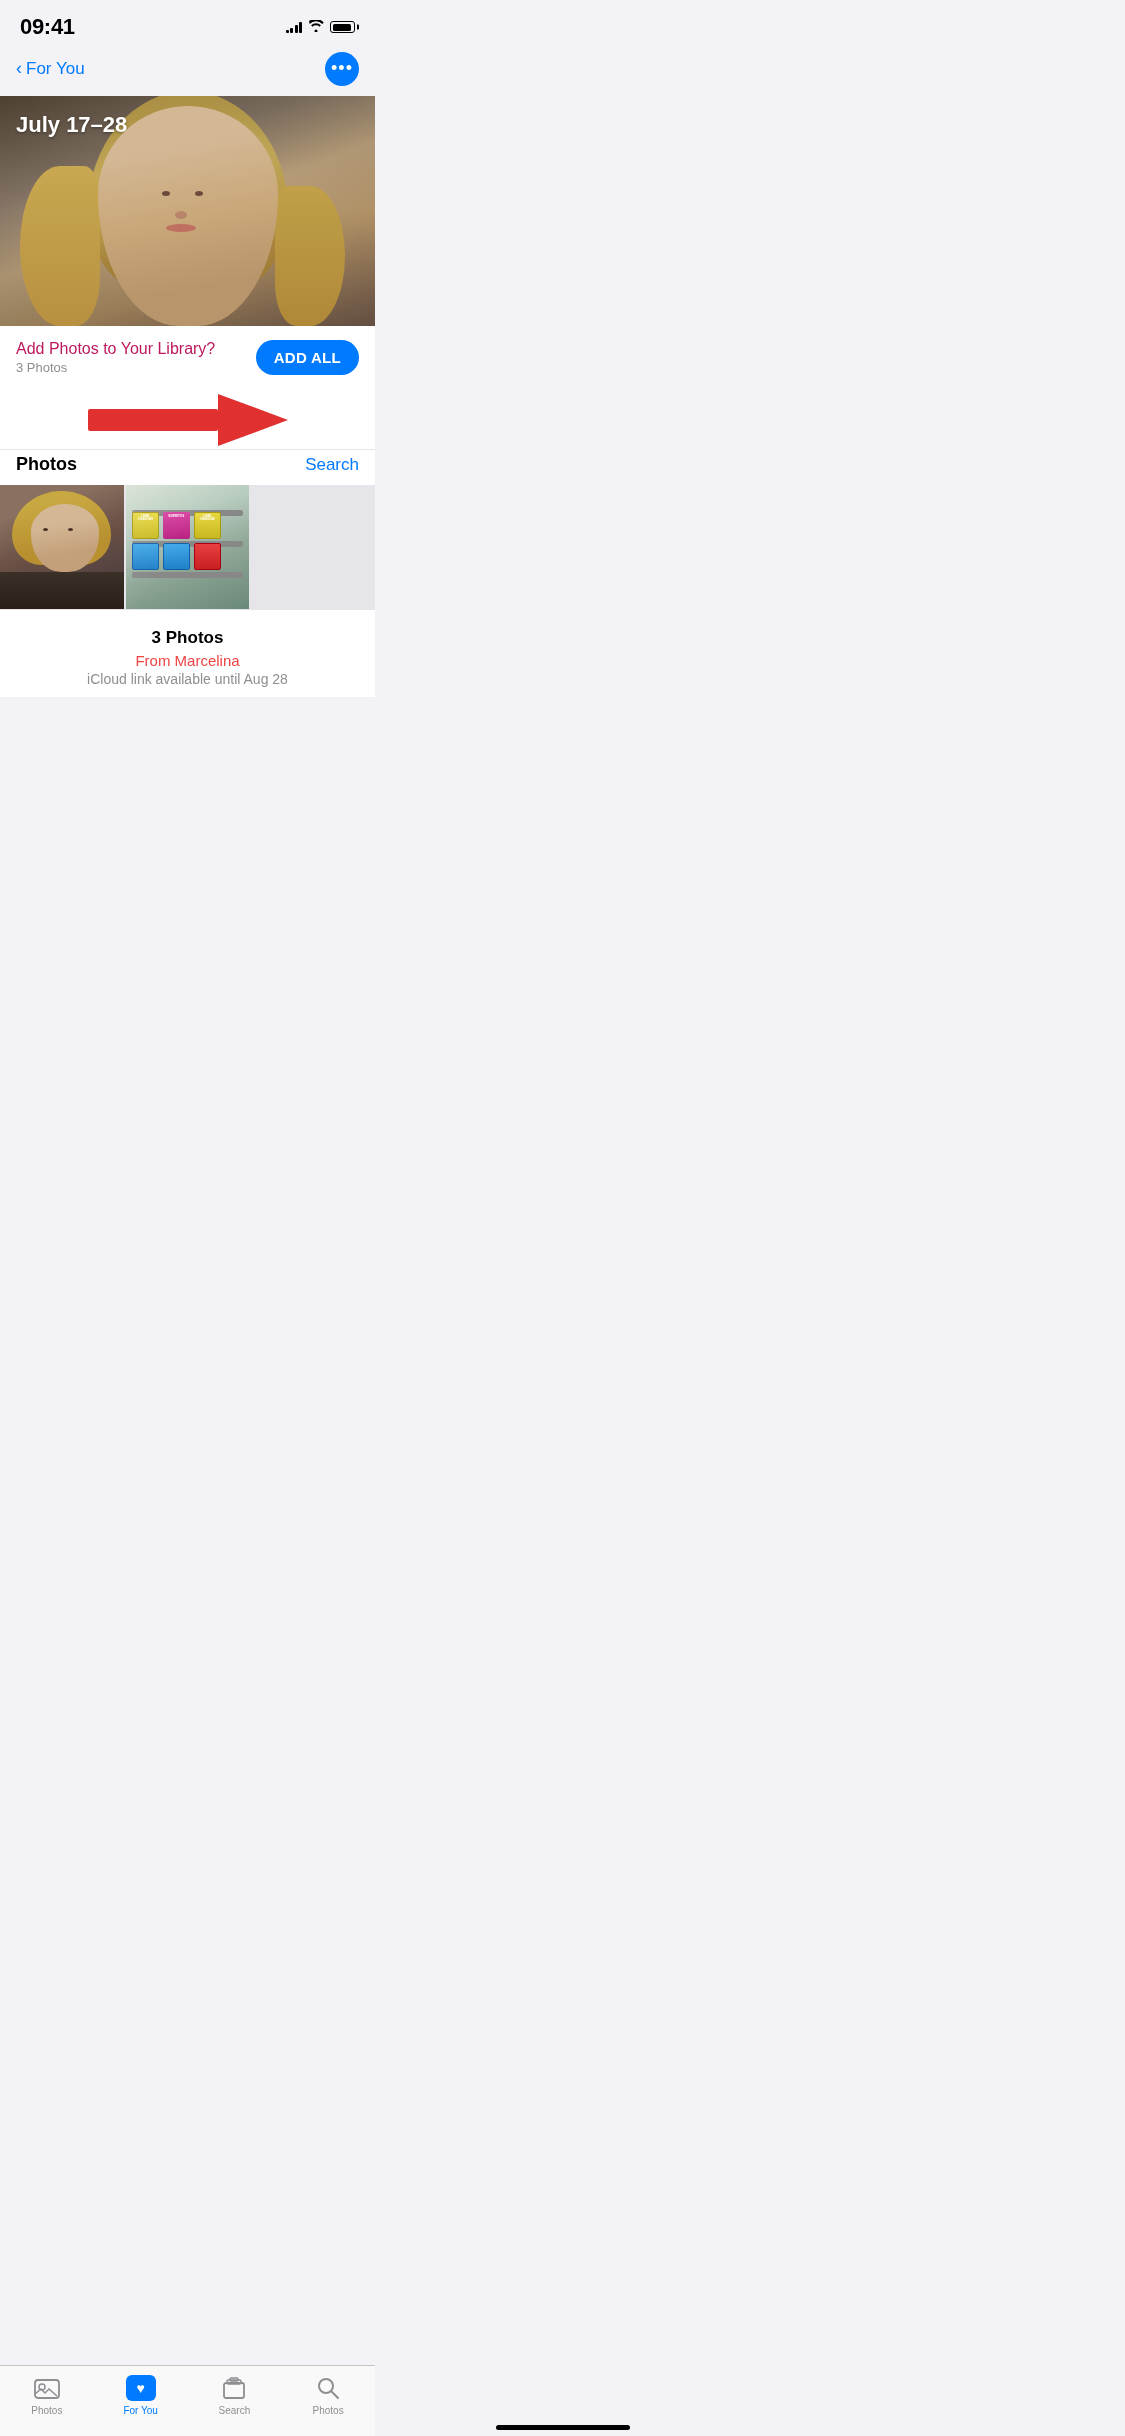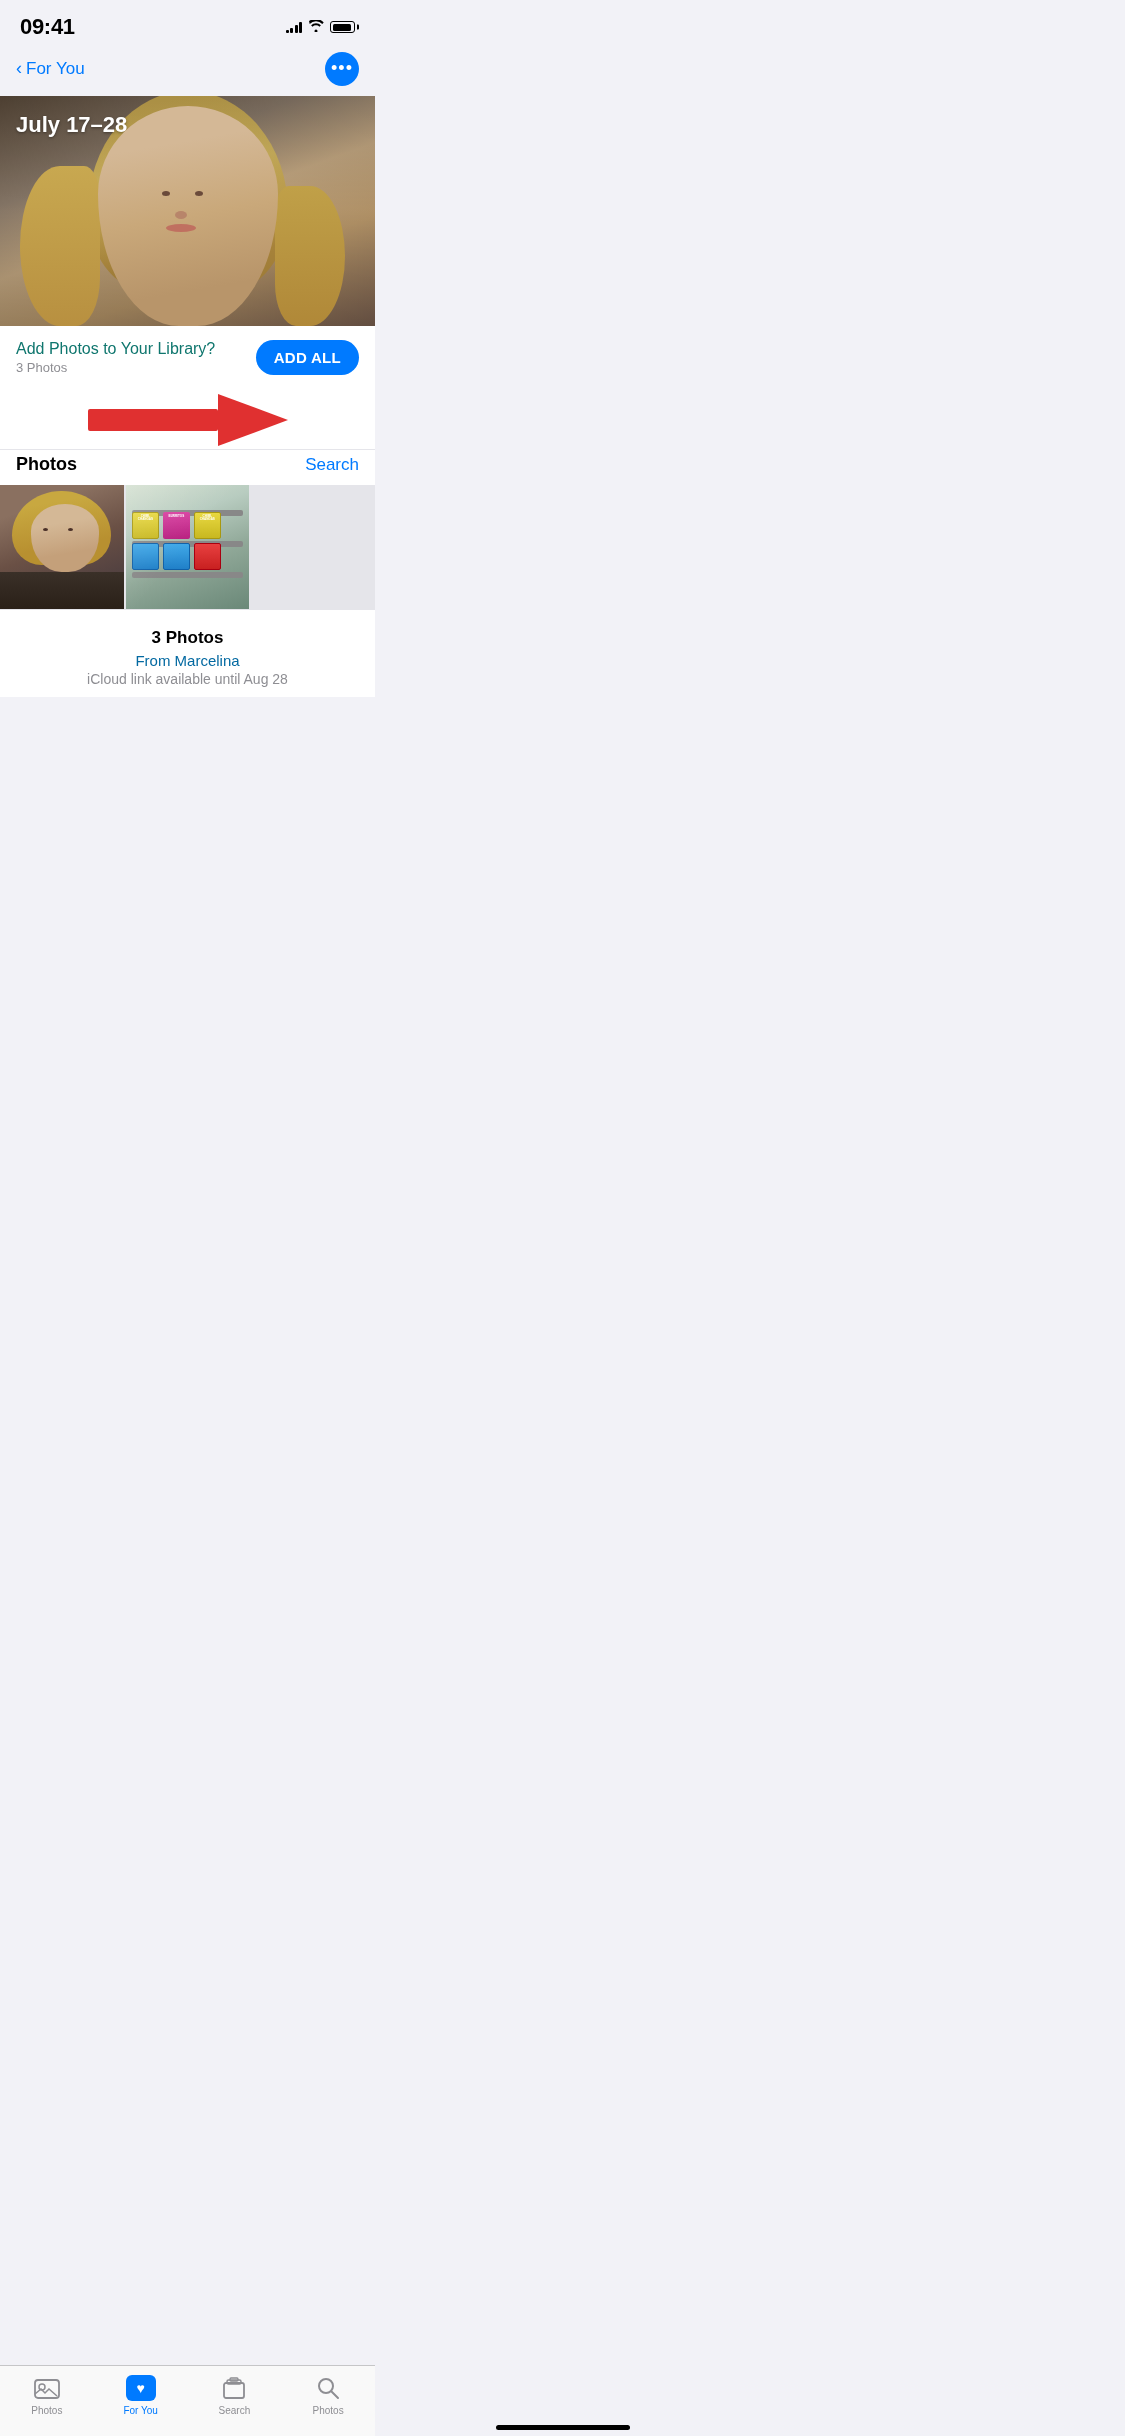--- a/index.html
+++ b/index.html
@@ -180,21 +180,21 @@
     .add-photos-section {
       background: #fff;
       padding: 14px 16px 14px;
       display: flex;
       justify-content: space-between;
       align-items: center;
     }
     .add-photos-text .title {
       font-size: 16px;
       font-weight: 400;
-      color: #0f766e;
+      color: #be185d;
     }
     .add-photos-text .subtitle {
       font-size: 13px;
       color: #8e8e93;
       margin-top: 2px;
     }
     .add-all-btn {
       background: #007aff;
       color: #fff;
       border: none;
@@ -303,21 +303,21 @@
       text-align: center;
       border-top: 0.5px solid #e5e5ea;
     }
     .photo-count {
       font-size: 17px;
       font-weight: 600;
       color: #000;
     }
     .from-name {
       font-size: 15px;
-      color: #0369a1;
+      color: #ef4444;
       margin-top: 4px;
     }
     .icloud-link {
       font-size: 14px;
       color: #8e8e93;
       margin-top: 2px;
     }
 
     
     .content-spacer {

